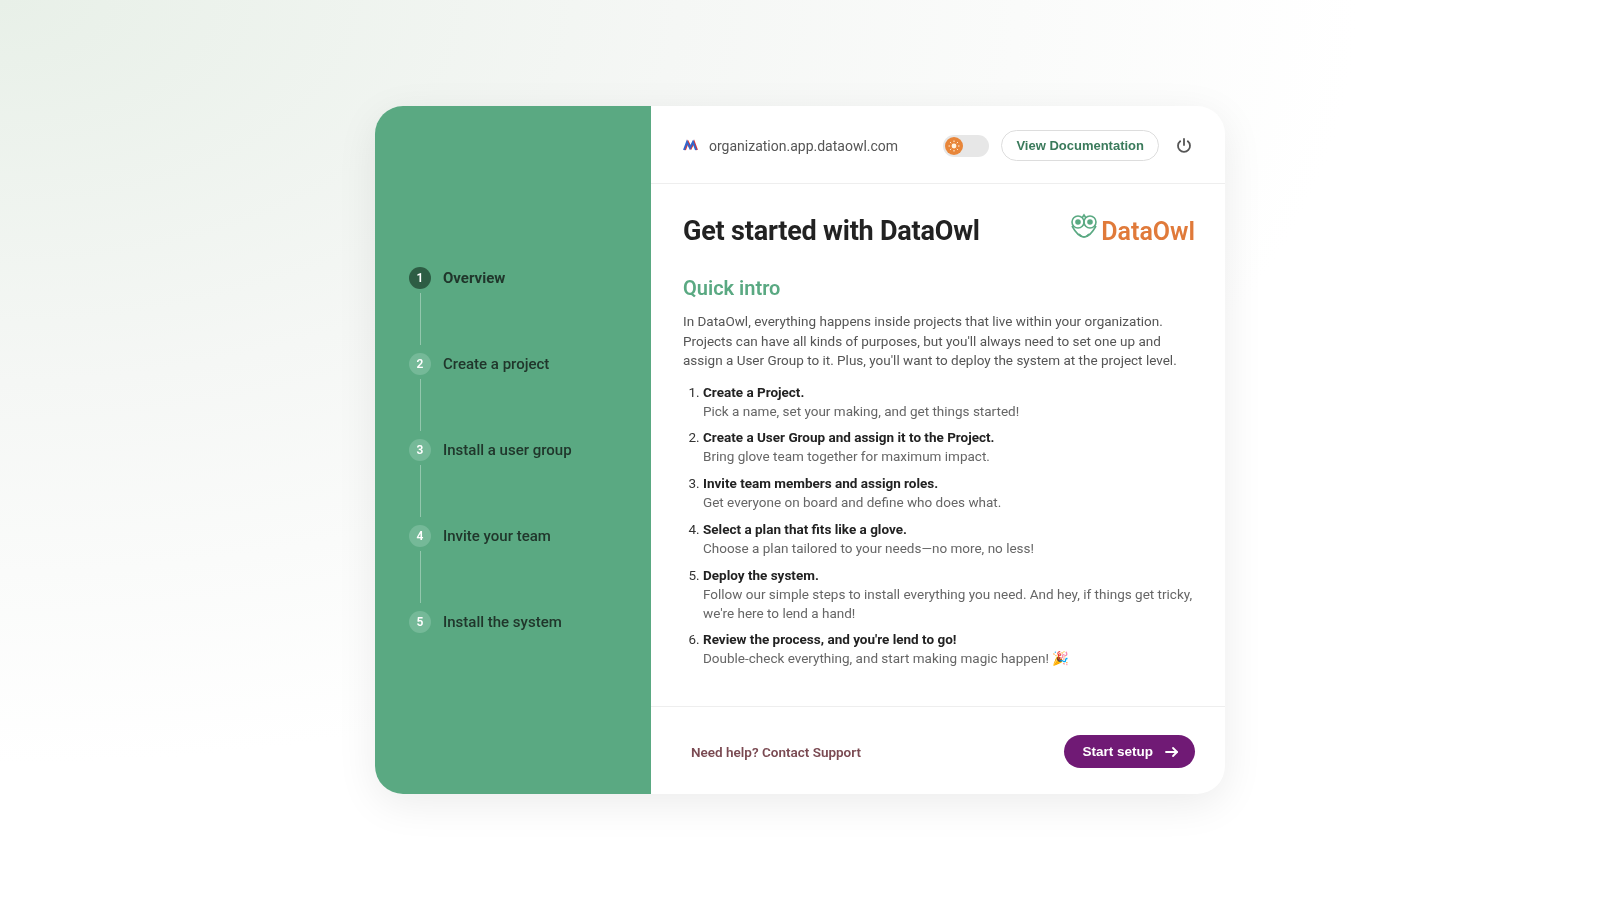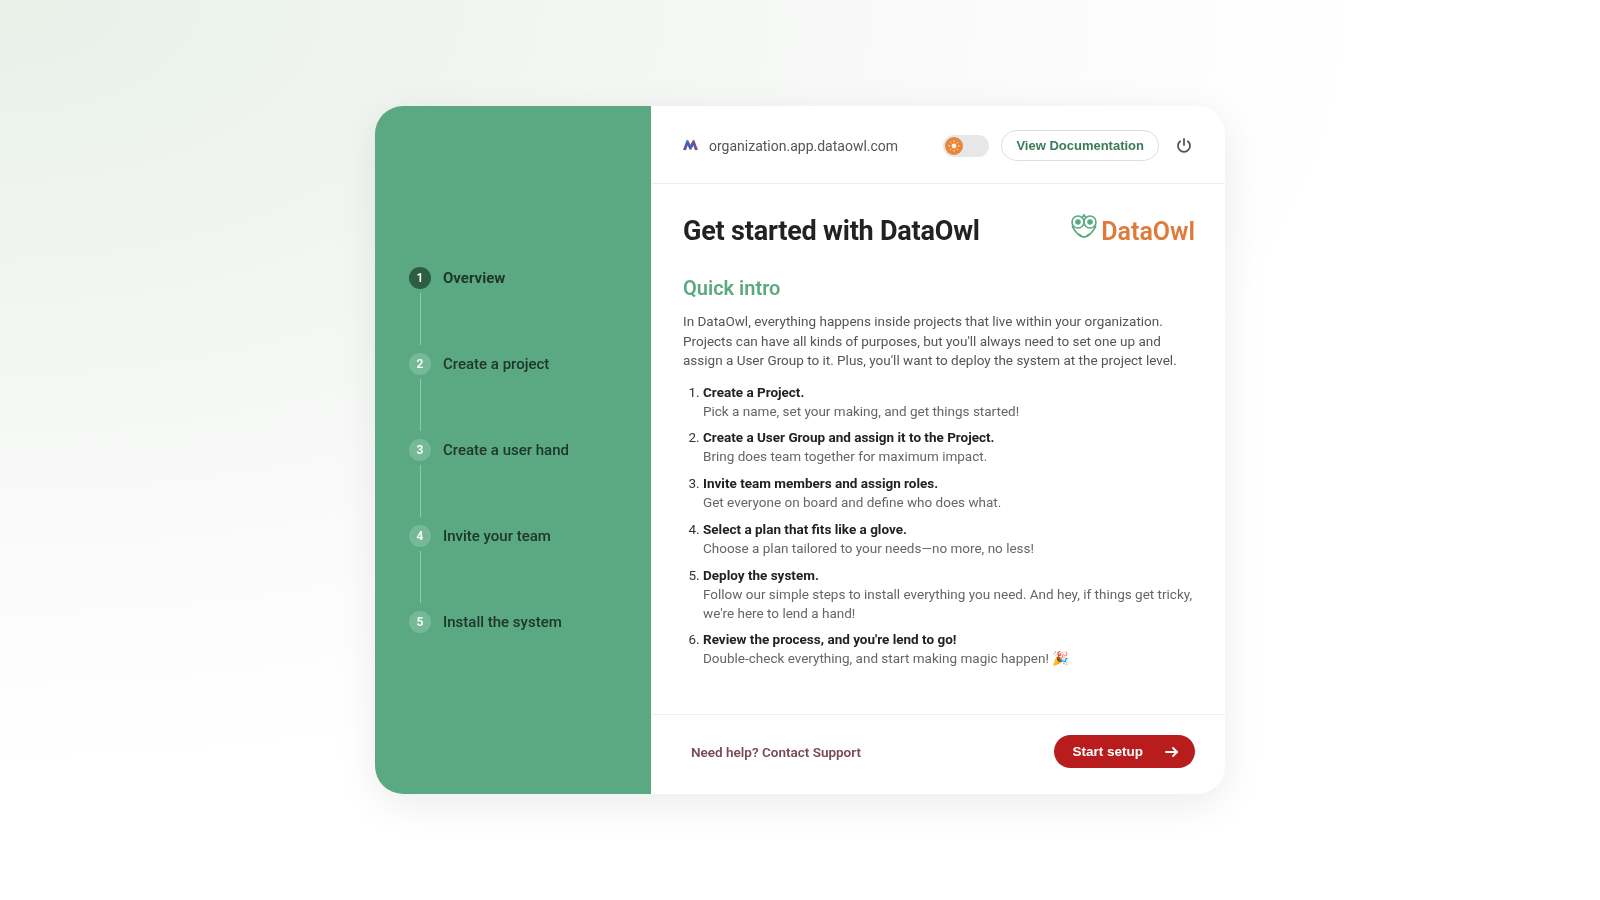--- a/index.html
+++ b/index.html
@@ -189,41 +189,41 @@
     .task-desc {
       display: block;
       color: #666;
       font-weight: 400;
     }
 
     .footer {
       display: flex;
       align-items: center;
       justify-content: space-between;
-      padding: 20px 30px 26px 40px;
+      padding: 28px 30px 26px 40px;
       border-top: 1px solid #eee;
     }
     .support {
       color: #7a4a52;
       font-size: 13.5px;
       font-weight: 600;
       cursor: pointer;
     }
     .start-btn {
-      background: #b91c1c;
+      background: #701a75;
       color: #fff;
       border: none;
       font-size: 13.5px;
       font-weight: 600;
       padding: 9px 16px 9px 18px;
       border-radius: 20px;
       cursor: pointer;
       display: inline-flex;
       align-items: center;
-      gap: 22px;
+      gap: 12px;
     }
     .start-btn svg { display: block; }
   </style>
 </head>
 <body>
 
 <div class="modal">
 
   <aside class="sidebar">
     <div class="steps" id="steps-container">
@@ -232,21 +232,21 @@
     <div class="step-label">Overview</div>
     <div class="step-connector"></div>
         </div>
         <div class="step">
           <div class="step-num">2</div>
     <div class="step-label">Create a project</div>
     <div class="step-connector"></div>
         </div>
         <div class="step">
           <div class="step-num">3</div>
-    <div class="step-label">Create a user hand</div>
+    <div class="step-label">Install a user group</div>
     <div class="step-connector"></div>
         </div>
         <div class="step">
           <div class="step-num">4</div>
     <div class="step-label">Invite your team</div>
     <div class="step-connector"></div>
         </div>
         <div class="step">
           <div class="step-num">5</div>
     <div class="step-label">Install the system</div>
@@ -310,21 +310,21 @@
         </div>
       </div>
 
       <h2 class="subheading">Quick intro</h2>
       <p class="intro">In DataOwl, everything happens inside projects that live within your organization. Projects can have all kinds of purposes, but you'll always need to set one up and assign a User Group to it. Plus, you'll want to deploy the system at the project level.</p>
 
       <ol class="task-list" id="task-list">
           <li><span class="task-title">Create a Project.</span>
     <span class="task-desc">Pick a name, set your making, and get things started!</span></li>
           <li><span class="task-title">Create a User Group and assign it to the Project.</span>
-    <span class="task-desc">Bring does team together for maximum impact.</span></li>
+    <span class="task-desc">Bring glove team together for maximum impact.</span></li>
           <li><span class="task-title">Invite team members and assign roles.</span>
     <span class="task-desc">Get everyone on board and define who does what.</span></li>
           <li><span class="task-title">Select a plan that fits like a glove.</span>
     <span class="task-desc">Choose a plan tailored to your needs—no more, no less!</span></li>
           <li><span class="task-title">Deploy the system.</span>
     <span class="task-desc">Follow our simple steps to install everything you need. And hey, if things get tricky, we're here to lend a hand!</span></li>
           <li><span class="task-title">Review the process, and you're lend to go!</span>
     <span class="task-desc">Double-check everything, and start making magic happen! 🎉</span></li>
         </ol>
     </div>

